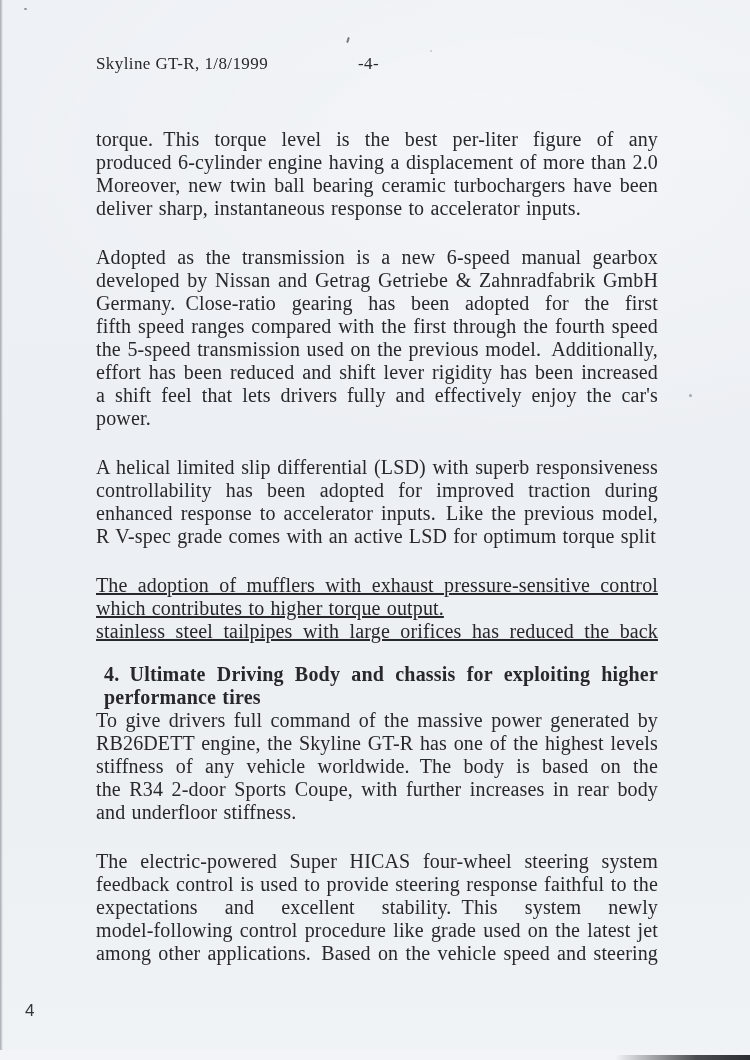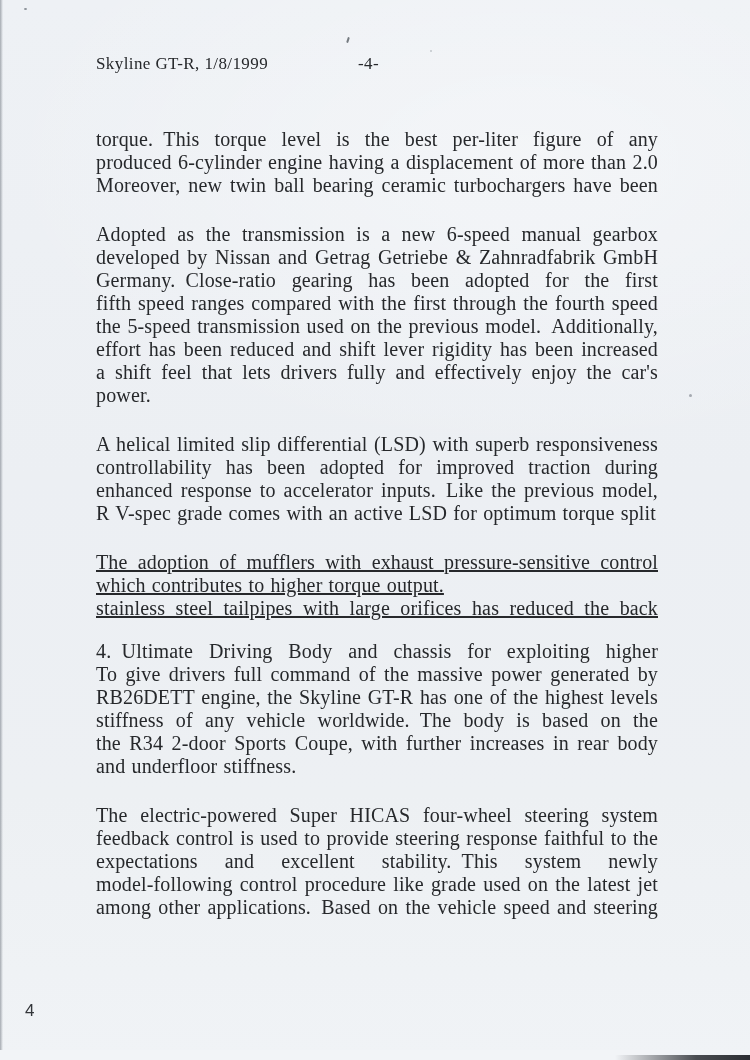--- a/index.html
+++ b/index.html
@@ -30,21 +30,21 @@
   .header .hl{position:absolute;left:0;top:0;}
   .header .hc{position:absolute;left:262px;top:0;}
   
   .doc{
     position:absolute;left:96px;top:128px;width:562px;
     font-size:20px;line-height:23px;
     letter-spacing:.15px;word-spacing:1px;
   }
   .block{margin:0 0 26px 0;}
   .block.tight{margin-bottom:20px;text-decoration:underline;}
-  .block.heading{font-weight:normal;margin-bottom:0;letter-spacing:.2px;}
+  .block.heading{font-weight:bold;margin-bottom:0;letter-spacing:.2px;margin-left:8px;}
   .line{
     height:23px;overflow:hidden;
     text-align:left;
   }
   .line.j{
     text-align:justify;
     text-align-last:justify;
     text-justify:inter-word;
   }
   
@@ -81,20 +81,21 @@
   <div class="header">
     <span class="hl">Skyline GT-R, 1/8/1999</span>
     <span class="hc">-4-</span>
   </div>
 
   <div class="doc">
       <div class="block para">
         <div class="line j">torque. This torque level is the best per-liter figure of any domestically</div>
         <div class="line j">produced 6-cylinder engine having a displacement of more than 2.0 liters.</div>
         <div class="line j">Moreover, new twin ball bearing ceramic turbochargers have been adopted to</div>
+        <div class="line">deliver sharp, instantaneous response to accelerator inputs.</div>
       </div>
       <div class="block para">
         <div class="line j">Adopted as the transmission is a new 6-speed manual gearbox jointly</div>
         <div class="line j">developed by Nissan and Getrag Getriebe &amp; Zahnradfabrik GmbH of</div>
         <div class="line j">Germany. Close-ratio gearing has been adopted for the first through the</div>
         <div class="line j">fifth speed ranges compared with the first through the fourth speed ranges of</div>
         <div class="line j">the 5-speed transmission used on the previous model. Additionally, shift</div>
         <div class="line j">effort has been reduced and shift lever rigidity has been increased to provide</div>
         <div class="line j">a shift feel that lets drivers fully and effectively enjoy the car's impressive</div>
         <div class="line">power.</div>
@@ -105,20 +106,21 @@
         <div class="line j">enhanced response to accelerator inputs. Like the previous model, the GT-</div>
         <div class="line">R V-spec grade comes with an active LSD for optimum torque split control.</div>
       </div>
       <div class="block para tight">
         <div class="line j">The adoption of mufflers with exhaust pressure-sensitive control and dual</div>
         <div class="line">which contributes to higher torque output.</div>
         <div class="line j">stainless steel tailpipes with large orifices has reduced the back pressure,</div>
       </div>
       <div class="block heading">
         <div class="line j">4. Ultimate Driving Body and chassis for exploiting higher</div>
+        <div class="line">performance tires</div>
       </div>
       <div class="block para">
         <div class="line j">To give drivers full command of the massive power generated by the refined</div>
         <div class="line j">RB26DETT engine, the Skyline GT-R has one of the highest levels of body</div>
         <div class="line j">stiffness of any vehicle worldwide. The body is based on the Driving Body of</div>
         <div class="line j">the R34 2-door Sports Coupe, with further increases in rear body stiffness</div>
         <div class="line">and underfloor stiffness.</div>
       </div>
       <div class="block para">
         <div class="line j">The electric-powered Super HICAS four-wheel steering system with yaw rate</div>

